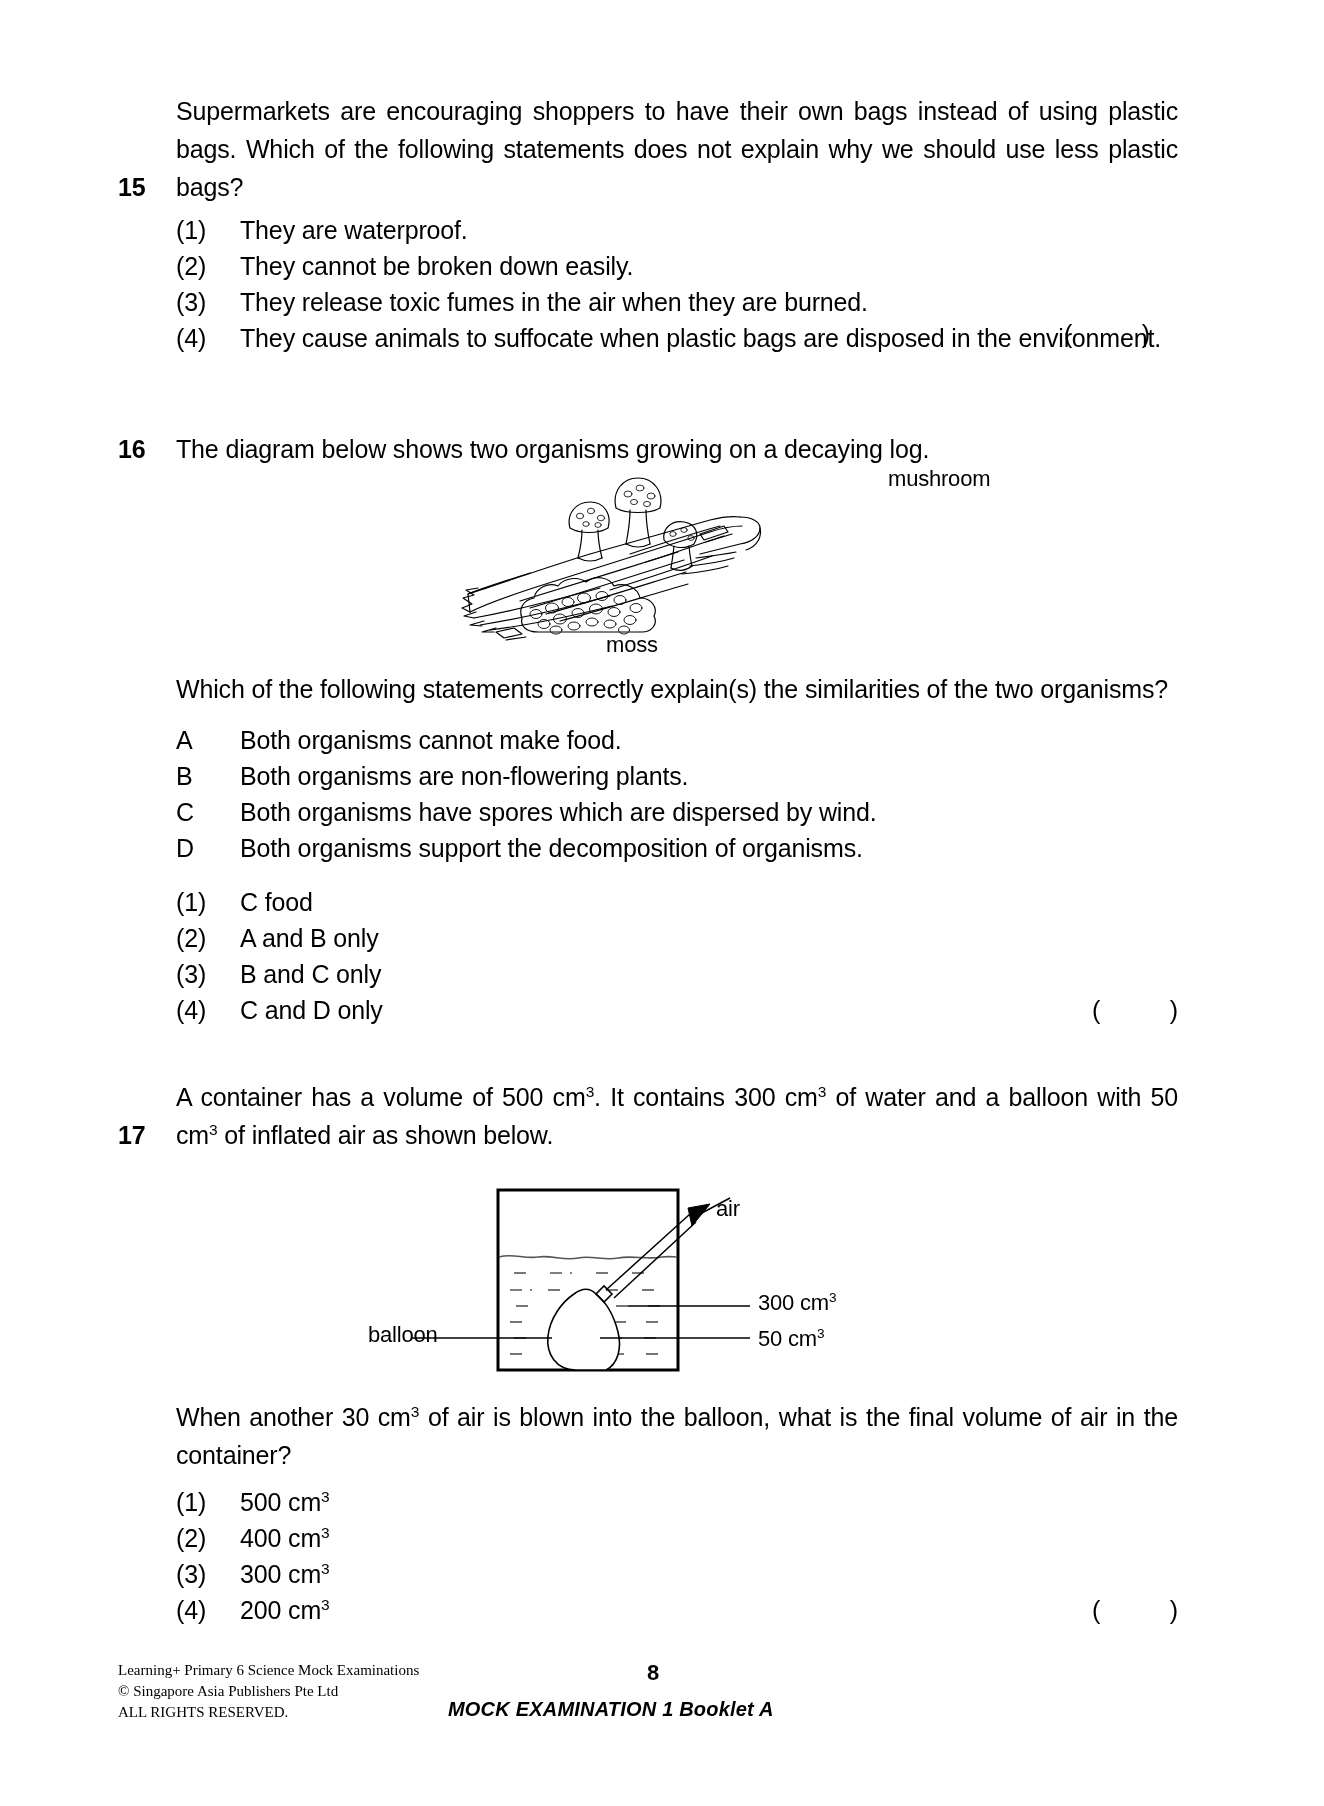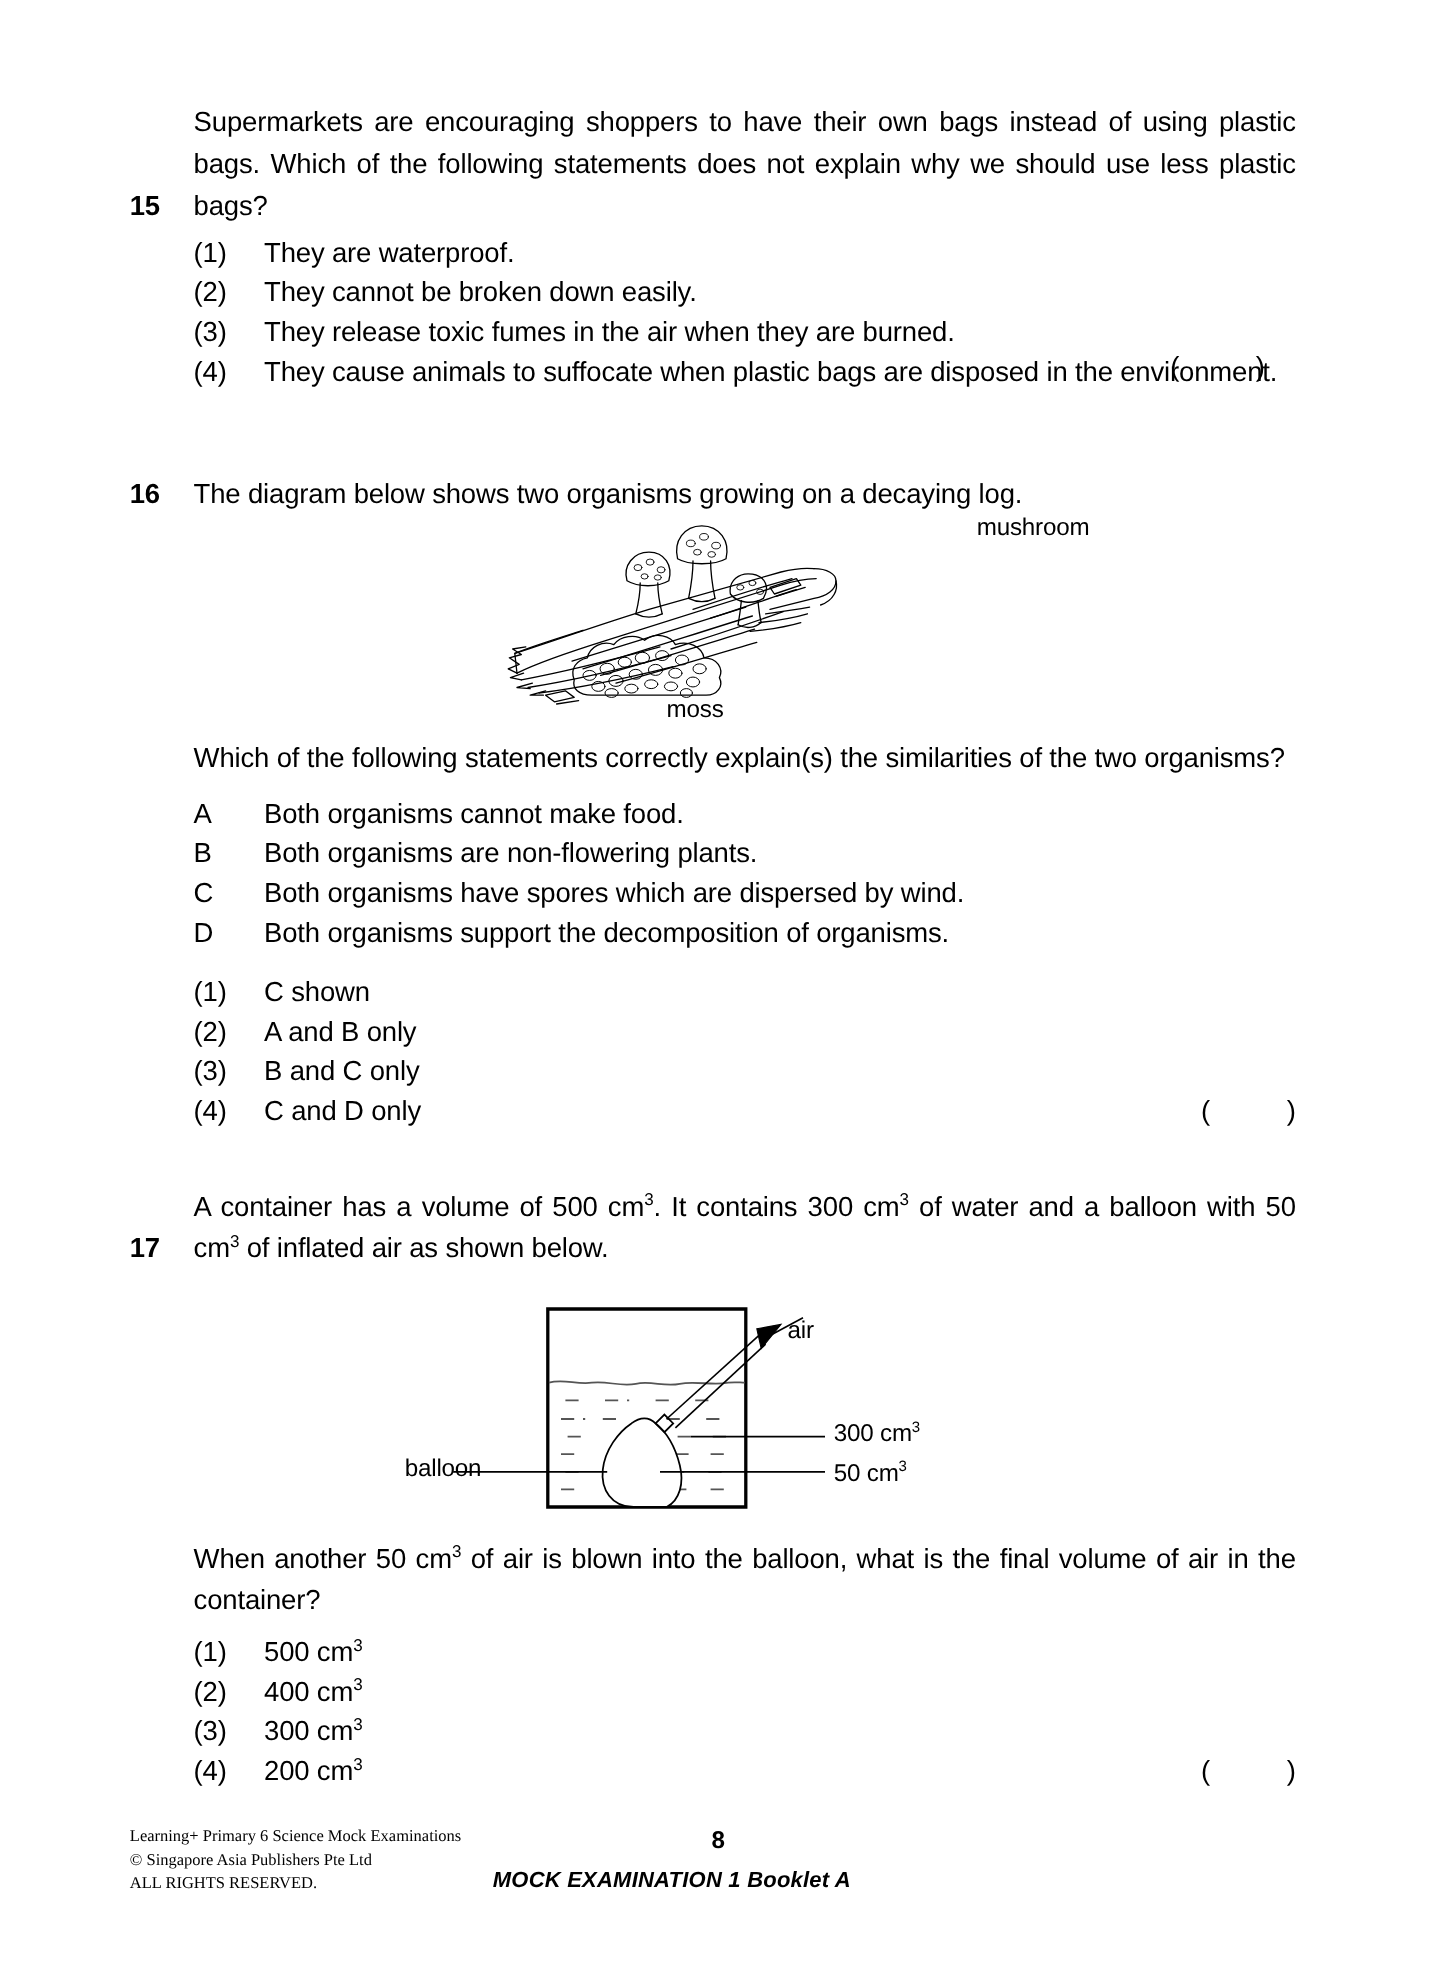--- a/index.html
+++ b/index.html
@@ -287,21 +287,21 @@
         <div class="txt">Both organisms have spores which are dispersed by wind.</div>
       </div>
       <div class="opt">
         <div class="lbl letter">D</div>
         <div class="txt">Both organisms support the decomposition of organisms.</div>
       </div>
     </div>
     <div class="opts" style="margin-top:18px;">
       <div class="opt">
         <div class="lbl">(1)</div>
-        <div class="txt">C shown</div>
+        <div class="txt">C food</div>
       </div>
       <div class="opt">
         <div class="lbl">(2)</div>
         <div class="txt">A and B only</div>
       </div>
       <div class="opt">
         <div class="lbl">(3)</div>
         <div class="txt">B and C only</div>
       </div>
       <div class="opt">
@@ -382,21 +382,21 @@
     </svg>
   </div>
   <div class="figlabel" style="left:716px; top:1196px;">air</div>
   <div class="figlabel" style="left:340px; top:1322px;margin-left:28px;">balloon</div>
   <div class="figlabel" style="left:758px; top:1290px;"><span>300 cm</span><sup>3</sup></div>
   <div class="figlabel" style="left:758px; top:1326px;"><span>50 cm</span><sup>3</sup></div>
 
   <div class="qblock" style="top: 1398px;">
     <div class="qrow">
       <div class="qnum"></div>
-      <div class="qstem"><span>When another 50 cm</span><sup>3</sup><span> of air is blown into the balloon, what is the final volume of air in the container?</span></div>
+      <div class="qstem"><span>When another 30 cm</span><sup>3</sup><span> of air is blown into the balloon, what is the final volume of air in the container?</span></div>
     </div>
     <div class="opts" style="margin-top:10px;">
       <div class="opt">
         <div class="lbl">(1)</div>
         <div class="txt"><span>500 cm</span><sup>3</sup></div>
       </div>
       <div class="opt">
         <div class="lbl">(2)</div>
         <div class="txt"><span>400 cm</span><sup>3</sup></div>
       </div>

